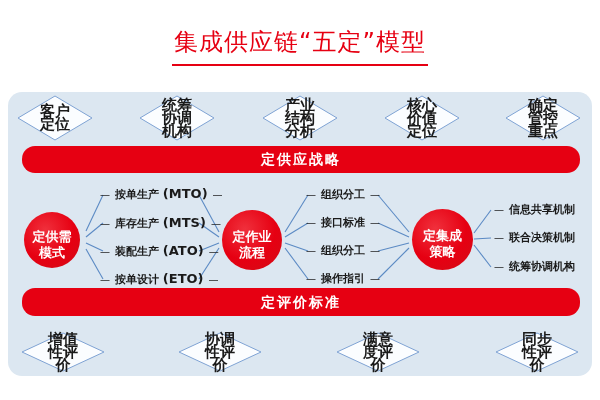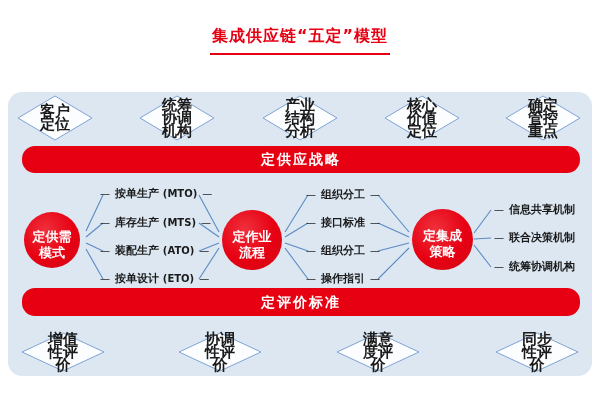--- a/index.html
+++ b/index.html
@@ -14,21 +14,21 @@
     width:600px;height:400px;position:relative;overflow:hidden;
     background:#ffffff;
     font-family:"DejaVu Sans","Liberation Sans",sans-serif;
     color:var(--ink);
   }
   .stage{position:absolute;inset:0;}
 
   
   .title-wrap{position:absolute;left:0;top:26px;width:600px;text-align:center;}
   .title{
-    display:inline-block;color:var(--red);font-size:16px;font-weight:bold;
+    display:inline-block;color:var(--red);font-size:24px;font-weight:normal;
     letter-spacing:1px;border-bottom:2px solid var(--red);padding:0 2px 6px 2px;
   }
 
   
   .panel{
     position:absolute;left:8px;top:92px;width:584px;height:284px;
     background:var(--panel);border-radius:14px;
   }
 
   
@@ -58,21 +58,21 @@
     display:flex;align-items:center;justify-content:center;text-align:center;
     color:#fff;font-weight:bold;font-size:13px;line-height:16px;
   }
   .circle span{display:inline-block;width:42px;word-break:break-all;margin-top:9px;}
 
   
   .item{
     position:absolute;font-size:11px;font-weight:bold;white-space:nowrap;
     text-align:center;line-height:16px;
   }
-  .item .code{font-size:10px;font-weight:bold;letter-spacing:0;}
+  .item .code{font-size:13px;font-weight:bold;letter-spacing:0;}
   .item .dash{font-size:10px;font-weight:normal;color:#222;}
   .item .dash.l{margin-right:5px;}
   .item .dash.r{margin-left:5px;}
   .item.right-col{text-align:left;}
 
   .connectors{position:absolute;left:0;top:0;pointer-events:none;}
   .connectors line{stroke:var(--line);stroke-width:1.1;}
 </style>
 </head>
 <body>

